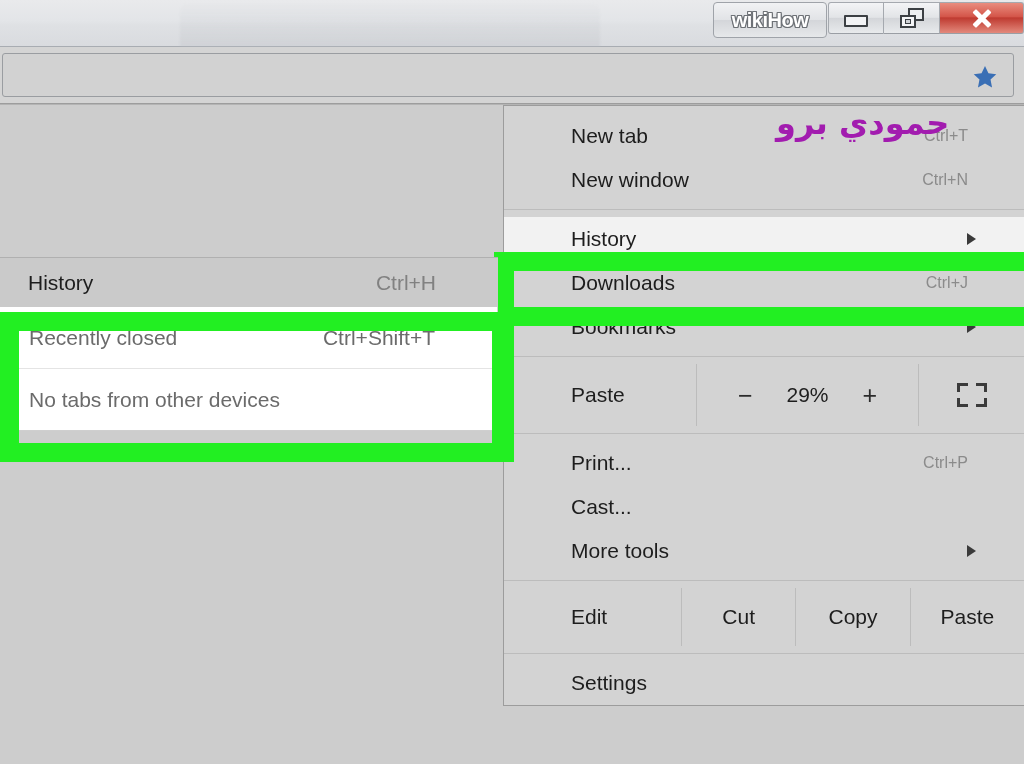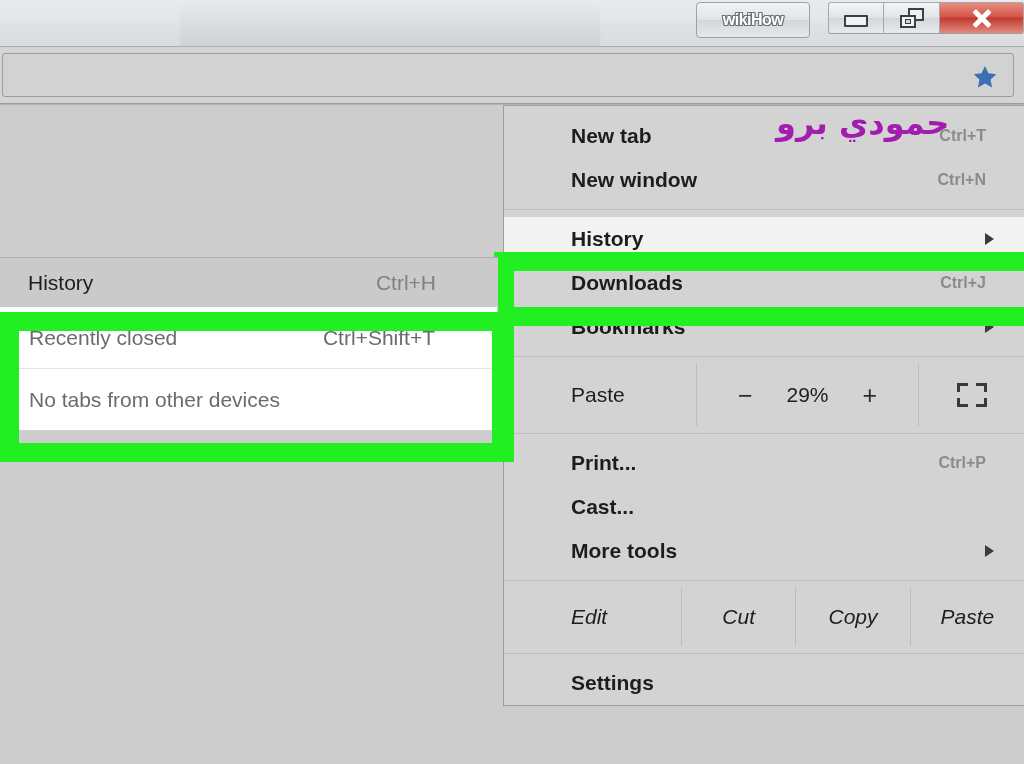--- a/index.html
+++ b/index.html
@@ -39,28 +39,28 @@
     position: absolute;
     right: 0px; top: 1px;
     display: flex;
     align-items: stretch;
     height: 38px;
   }
   .wikihow-badge {
     width: 112px;
     height: 34px;
     margin-top: 1px;
-    margin-right: 18px;
+    margin-right: 1px;
     border: 1px solid #9fa3a9;
     border-radius: 4px;
     background: linear-gradient(to bottom, #f1f2f4 0%, #e1e3e6 50%, #d4d6da 51%, #e6e8ea 100%);
     display: flex;
     align-items: center;
     justify-content: center;
-    font-size: 16px;
+    font-size: 20px;
     font-weight: bold;
     color: #ffffff;
     letter-spacing: -0.5px;
     text-shadow:
       -1px -1px 0 #6e7277, 1px -1px 0 #6e7277,
       -1px  1px 0 #6e7277, 1px  1px 0 #6e7277,
        0   -1px 0 #6e7277, 0    1px 0 #6e7277,
       -1px  0   0 #6e7277, 1px  0   0 #6e7277;
   }
   .winbtn {
@@ -178,24 +178,23 @@
     box-sizing: border-box;
     font-size: 21px;
     color: #1d1d1d;
     z-index: 5;
   }
   .mi {
     position: relative;
     height: 44px;
     display: flex;
     align-items: center;
-    padding: 0 8px 0 67px;
+    padding: 0 26px 0 67px;
     box-sizing: border-box;
     white-space: nowrap;
-    font-weight: bold;
   }
   .mi .label { flex: 0 0 auto; }
   .mi .accel {
     margin-left: auto;
     color: #8b8b8b;
     font-size: 16px;
     padding-right: 30px;
   }
   .mi .arrow {
     margin-left: auto;
@@ -264,21 +263,20 @@
   
   .edit-row {
     display: flex;
     align-items: stretch;
     height: 58px;
   }
   .edit-cell {
     display: flex;
     align-items: center;
     box-sizing: border-box;
-    font-style: italic;
   }
   .edit-label { width: 177px; padding-left: 67px; }
   .edit-act {
     flex: 1;
     justify-content: center;
     border-left: 1px solid #bcbcbc;
     text-align: right;
   }
 
   

